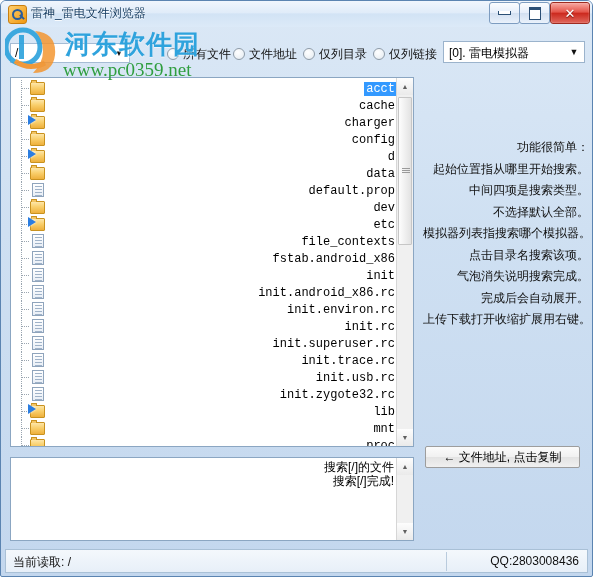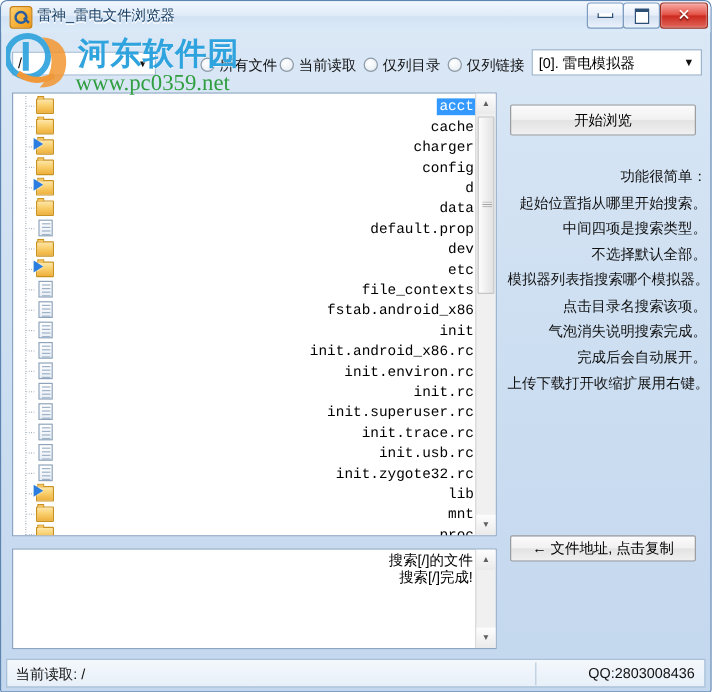--- a/index.html
+++ b/index.html
@@ -314,21 +314,21 @@
       <div id="path-combo-value">/</div>
       <div id="path-combo-arrow">▼</div>
     </div>
 
     <div class="radio-wrap" id="radio-all">
       <span class="radio-dot"></span>
       <span class="radio-label">所有文件</span>
     </div>
     <div class="radio-wrap" id="radio-files">
       <span class="radio-dot"></span>
-      <span class="radio-label">当前读取</span>
+      <span class="radio-label">文件地址</span>
     </div>
     <div class="radio-wrap" id="radio-dirs">
       <span class="radio-dot"></span>
       <span class="radio-label">仅列目录</span>
     </div>
     <div class="radio-wrap" id="radio-links">
       <span class="radio-dot"></span>
       <span class="radio-label">仅列链接</span>
     </div>
 
@@ -377,21 +377,20 @@
 
     <div id="tree-scroll">
       <div class="sb-arrow" id="sb-up">▲</div>
       <div id="sb-thumb">
         <div id="sb-grip"></div>
       </div>
       <div class="sb-arrow" id="sb-down">▼</div>
     </div>
   </div>
 
-  <div id="btn-browse">开始浏览</div>
 
   <div id="desc-box">
       <div class="desc-line">功能很简单：</div>
       <div class="desc-line">起始位置指从哪里开始搜索。</div>
       <div class="desc-line">中间四项是搜索类型。</div>
       <div class="desc-line">不选择默认全部。</div>
       <div class="desc-line">模拟器列表指搜索哪个模拟器。</div>
       <div class="desc-line">点击目录名搜索该项。</div>
       <div class="desc-line">气泡消失说明搜索完成。</div>
       <div class="desc-line">完成后会自动展开。</div>

